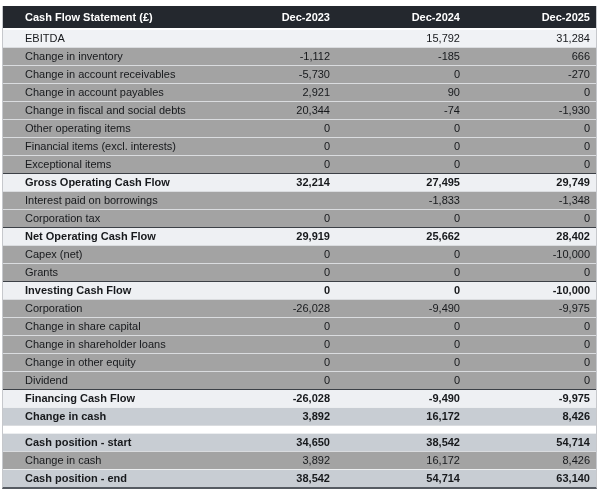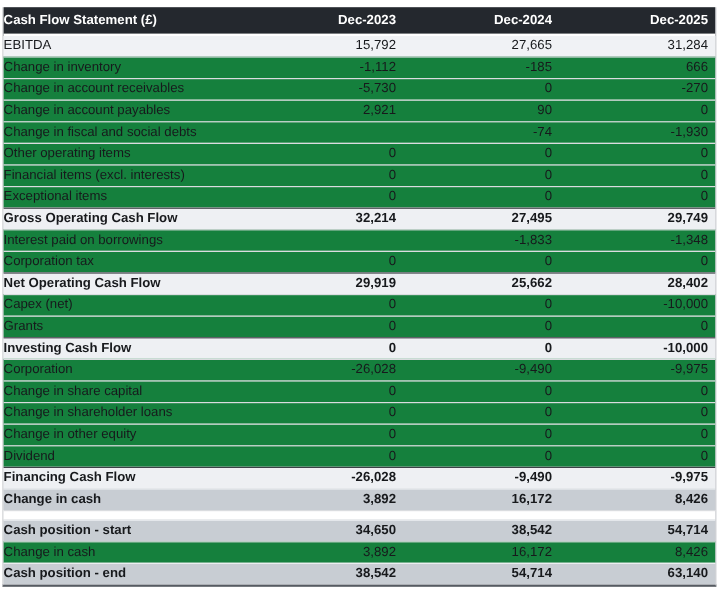--- a/index.html
+++ b/index.html
@@ -21,21 +21,21 @@
     border-bottom: 2px solid #565b62;
     font-size: 11px;
     color: #17191c;
     box-sizing: border-box;
   }
   .row {
     display: flex;
     height: 17px;
     line-height: 17px;
     border-top: 1px solid #dadcdf;
-    background: #15803d;
+    background: #a3a3a3;
   }
   .row.header {
     height: 22px;
     line-height: 22px;
     background: var(--header-bg, #24282e);
     color: #ffffff;
     font-weight: bold;
     border-top: none;
     border-bottom: 2px solid #ffffff;
   }
@@ -55,21 +55,21 @@
     border-top: 1px solid #eceef0;
   }
   .row.gap {
     height: 7px;
     background: #ffffff;
     border-top: 1px solid #dadcdf;
   }
   .cell { overflow: hidden; white-space: nowrap; }
   .cell.label {
     flex: 1;
-    padding-left: 0;
+    padding-left: 22px;
   }
   .cell.num {
     width: 124px;
     flex: 0 0 124px;
     text-align: right;
     padding-right: 6px;
   }
 </style>
 </head>
 <body>
@@ -78,21 +78,20 @@
   <div class="row header">
     <div class="cell label">Cash Flow Statement (£)</div>
     <div class="cell num">Dec-2023</div>
     <div class="cell num">Dec-2024</div>
     <div class="cell num">Dec-2025</div>
   </div>
   <div id="table-body">
       <div class="row emphasis first">
         <div class="cell label">EBITDA</div>
         <div class="cell num">15,792</div>
-        <div class="cell num">27,665</div>
         <div class="cell num">31,284</div>
       </div>
       <div class="row normal">
         <div class="cell label">Change in inventory</div>
         <div class="cell num">-1,112</div>
         <div class="cell num">-185</div>
         <div class="cell num">666</div>
       </div>
       <div class="row normal">
         <div class="cell label">Change in account receivables</div>
@@ -101,20 +100,21 @@
         <div class="cell num">-270</div>
       </div>
       <div class="row normal">
         <div class="cell label">Change in account payables</div>
         <div class="cell num">2,921</div>
         <div class="cell num">90</div>
         <div class="cell num">0</div>
       </div>
       <div class="row normal">
         <div class="cell label">Change in fiscal and social debts</div>
+        <div class="cell num">20,344</div>
         <div class="cell num">-74</div>
         <div class="cell num">-1,930</div>
       </div>
       <div class="row normal">
         <div class="cell label">Other operating items</div>
         <div class="cell num">0</div>
         <div class="cell num">0</div>
         <div class="cell num">0</div>
       </div>
       <div class="row normal">

